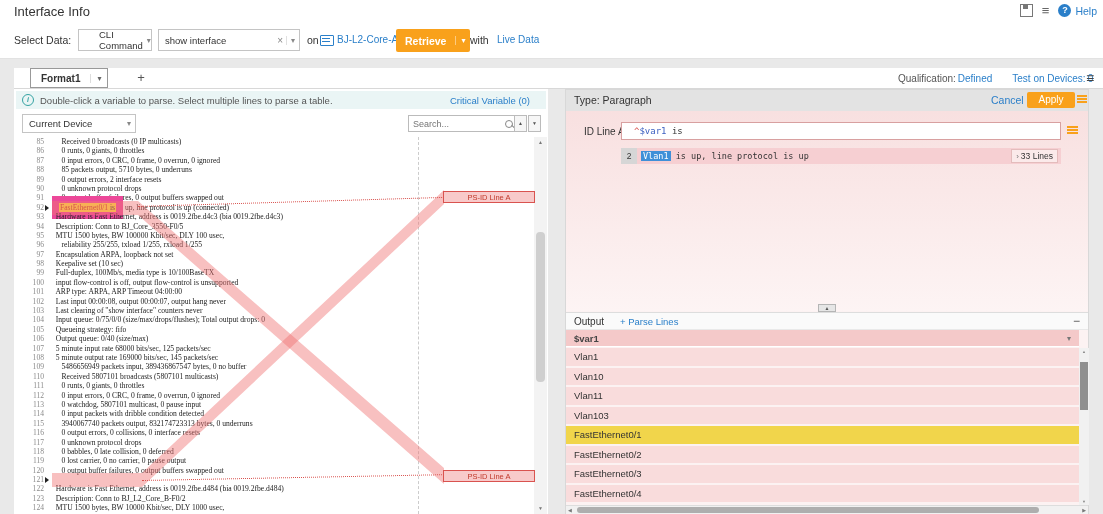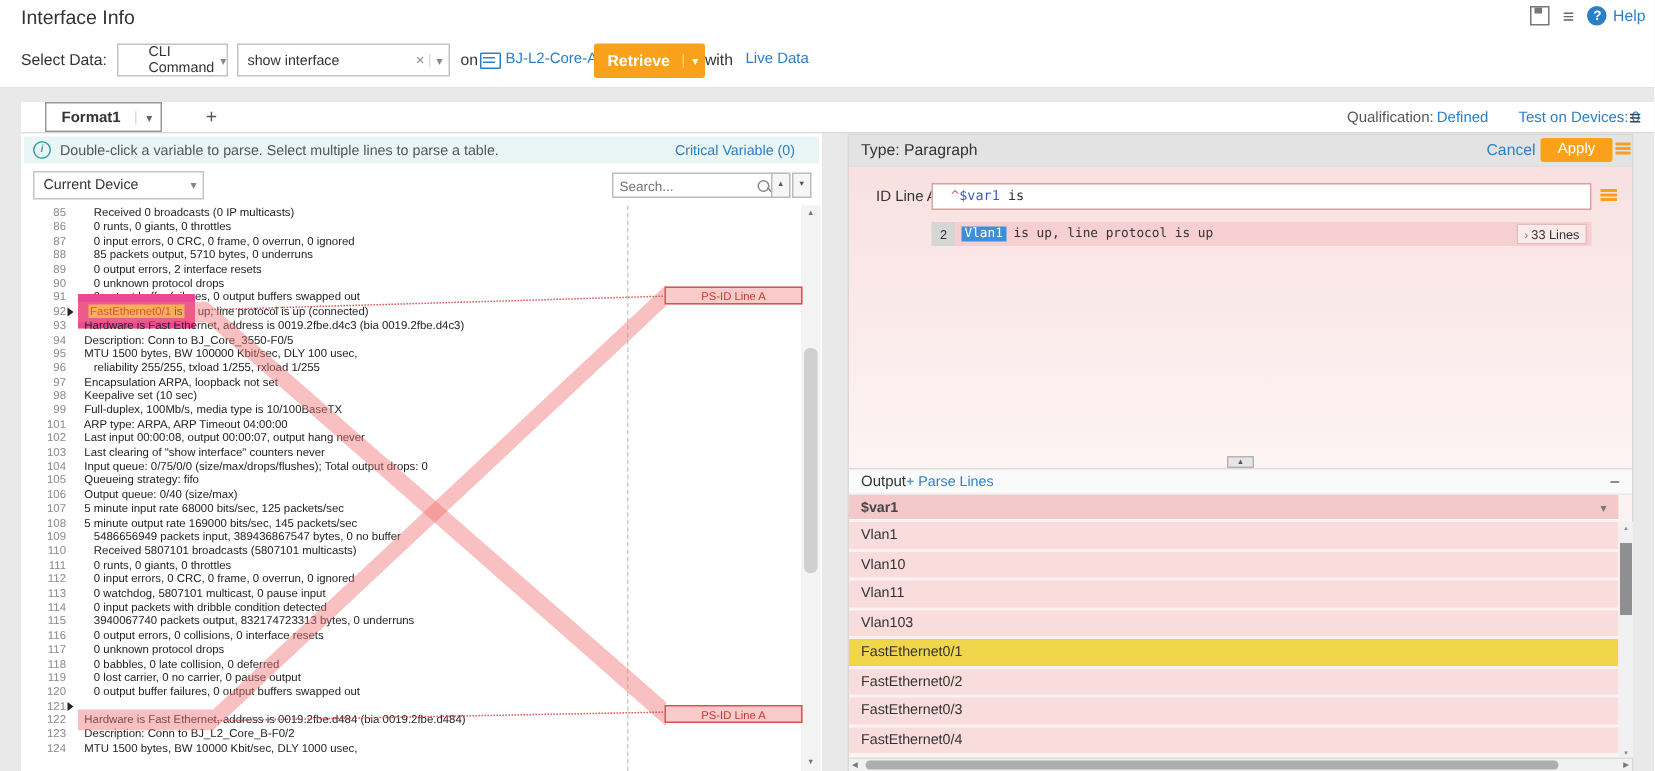--- a/index.html
+++ b/index.html
@@ -66,21 +66,21 @@
   .search{position:absolute;left:394px;top:26px;width:112px;height:17px;border:1px solid #bbb;background:#fff;
           display:flex;align-items:center;box-sizing:border-box;}
   .search input{border:0;outline:0;width:80px;font-size:9px;color:#333;padding-left:4px;font-family:"Liberation Sans",sans-serif;background:transparent;}
   .icon-mag{width:6px;height:6px;border:1px solid #888;border-radius:50%;position:relative;margin-left:auto;margin-right:6px;flex:none;}
   .icon-mag::after{content:"";position:absolute;left:5px;top:5px;width:4px;height:1px;background:#888;transform:rotate(45deg);}
   .fbtn{position:absolute;top:26px;width:13px;height:17px;border:1px solid #bbb;background:#f6f6f6;
         text-align:center;font-size:5px;color:#555;line-height:15px;box-sizing:border-box;}
   .fbtn-prev{left:500px;} .fbtn-next{left:514px;}
 
   .code{position:absolute;left:0;top:48px;width:518px;height:377px;overflow:hidden;
-        font-family:Liberation Sans, sans-serif;font-size:7.6px;line-height:9.4px;color:#222;}
+        font-family:Liberation Serif, serif;font-size:7.6px;line-height:9.4px;color:#222;}
   .code-row{display:flex;height:9.4px;position:relative;white-space:pre;}
   .code-num{width:30px;text-align:right;color:#8a8a8a;flex:none;}
   .code-text{padding-left:8px;}
   .mk{position:absolute;left:31px;top:2px;width:0;height:0;border-left:4px solid #222;
       border-top:3px solid transparent;border-bottom:3px solid transparent;}
   .hlbox{background:#ffe23d;border:7px solid #ec4899;padding:0 1px;}
   .hlvar{color:#c0392b;} .hlrest{color:#333;}
   .code-sep{position:absolute;left:404px;top:48px;height:377px;border-left:1px dashed #cccccc;}
   .pstag{position:absolute;left:429px;width:92px;height:12px;background:#f8caca;border:1px solid #d9534f;
          color:#c0392b;font-size:7.5px;line-height:11px;text-align:center;z-index:6;box-sizing:border-box;}
@@ -121,21 +121,21 @@
   .sample-rest{color:#333;white-space:pre;}
   .lines-chip{margin-left:auto;margin-right:3px;display:flex;align-items:center;gap:2px;background:#fbeaea;
               border:1px solid #e4bcbc;padding:0 4px;height:12px;font-family:"Liberation Sans",sans-serif;}
   .lines-chip .ch{color:#777;font-size:8px;} .lines-chip .tx{color:#333;font-size:8.5px;}
 
   .splitter-handle{position:absolute;left:252px;top:214px;width:18px;height:8px;background:#e6e6e6;border:1px solid #b5b5b5;
                    text-align:center;font-size:5px;line-height:6px;color:#555;box-sizing:border-box;z-index:3;}
   .ohead{position:absolute;left:0;top:222px;width:522px;height:18px;background:#fafafa;border-top:1px solid #dddddd;
          border-bottom:1px solid #e9e9e9;display:flex;align-items:center;box-sizing:border-box;}
   .ohead .ti{margin-left:8px;font-size:10px;color:#333;}
-  .ohead .pl{font-size:9.5px;color:#2a7fc9;}
+  .ohead .pl{margin-left:16px;font-size:9.5px;color:#2a7fc9;}
   .ohead .min{margin-left:auto;margin-right:8px;font-size:12px;color:#555;line-height:10px;}
   .ocolhead{position:absolute;left:0;top:240px;width:513px;height:17px;background:#f4c9c9;display:flex;
             align-items:center;border-bottom:1px solid #fff;box-sizing:border-box;}
   .ocolhead .nm{margin-left:8px;font-size:9.5px;color:#444;font-weight:bold;}
   .ocolhead .chev{margin-left:auto;margin-right:8px;font-size:8px;color:#777;}
   .orows{position:absolute;left:0;top:258px;width:513px;height:157px;overflow:hidden;}
   .orow{height:17.5px;margin-bottom:2px;background:#f9dcdc;display:flex;align-items:center;
         padding-left:8px;font-size:9.5px;color:#333;box-sizing:border-box;}
   .orow.sel{background:#f1d54b;}
   .ovscroll{position:absolute;left:513px;top:258px;width:10px;height:157px;background:#f1f1f1;}
@@ -230,20 +230,21 @@
         <div class="code-row"><span class="code-num">90</span><span class="code-text">     0 unknown protocol drops</span></div>
         <div class="code-row"><span class="code-num">91</span><span class="code-text">     0 output buffer failures, 0 output buffers swapped out</span></div>
         <div class="code-row"><span class="mk"></span><span class="code-num">92</span><span class="code-text"><span class="hlbox"><span class="hlvar">FastEthernet0/1</span><span class="hlrest"> is</span></span><span> up, line protocol is up (connected)</span></span></div>
         <div class="code-row"><span class="code-num">93</span><span class="code-text">  Hardware is Fast Ethernet, address is 0019.2fbe.d4c3 (bia 0019.2fbe.d4c3)</span></div>
         <div class="code-row"><span class="code-num">94</span><span class="code-text">  Description: Conn to BJ_Core_3550-F0/5</span></div>
         <div class="code-row"><span class="code-num">95</span><span class="code-text">  MTU 1500 bytes, BW 100000 Kbit/sec, DLY 100 usec,</span></div>
         <div class="code-row"><span class="code-num">96</span><span class="code-text">     reliability 255/255, txload 1/255, rxload 1/255</span></div>
         <div class="code-row"><span class="code-num">97</span><span class="code-text">  Encapsulation ARPA, loopback not set</span></div>
         <div class="code-row"><span class="code-num">98</span><span class="code-text">  Keepalive set (10 sec)</span></div>
         <div class="code-row"><span class="code-num">99</span><span class="code-text">  Full-duplex, 100Mb/s, media type is 10/100BaseTX</span></div>
+        <div class="code-row"><span class="code-num">100</span><span class="code-text">  input flow-control is off, output flow-control is unsupported</span></div>
         <div class="code-row"><span class="code-num">101</span><span class="code-text">  ARP type: ARPA, ARP Timeout 04:00:00</span></div>
         <div class="code-row"><span class="code-num">102</span><span class="code-text">  Last input 00:00:08, output 00:00:07, output hang never</span></div>
         <div class="code-row"><span class="code-num">103</span><span class="code-text">  Last clearing of "show interface" counters never</span></div>
         <div class="code-row"><span class="code-num">104</span><span class="code-text">  Input queue: 0/75/0/0 (size/max/drops/flushes); Total output drops: 0</span></div>
         <div class="code-row"><span class="code-num">105</span><span class="code-text">  Queueing strategy: fifo</span></div>
         <div class="code-row"><span class="code-num">106</span><span class="code-text">  Output queue: 0/40 (size/max)</span></div>
         <div class="code-row"><span class="code-num">107</span><span class="code-text">  5 minute input rate 68000 bits/sec, 125 packets/sec</span></div>
         <div class="code-row"><span class="code-num">108</span><span class="code-text">  5 minute output rate 169000 bits/sec, 145 packets/sec</span></div>
         <div class="code-row"><span class="code-num">109</span><span class="code-text">     5486656949 packets input, 389436867547 bytes, 0 no buffer</span></div>
         <div class="code-row"><span class="code-num">110</span><span class="code-text">     Received 5807101 broadcasts (5807101 multicasts)</span></div>

